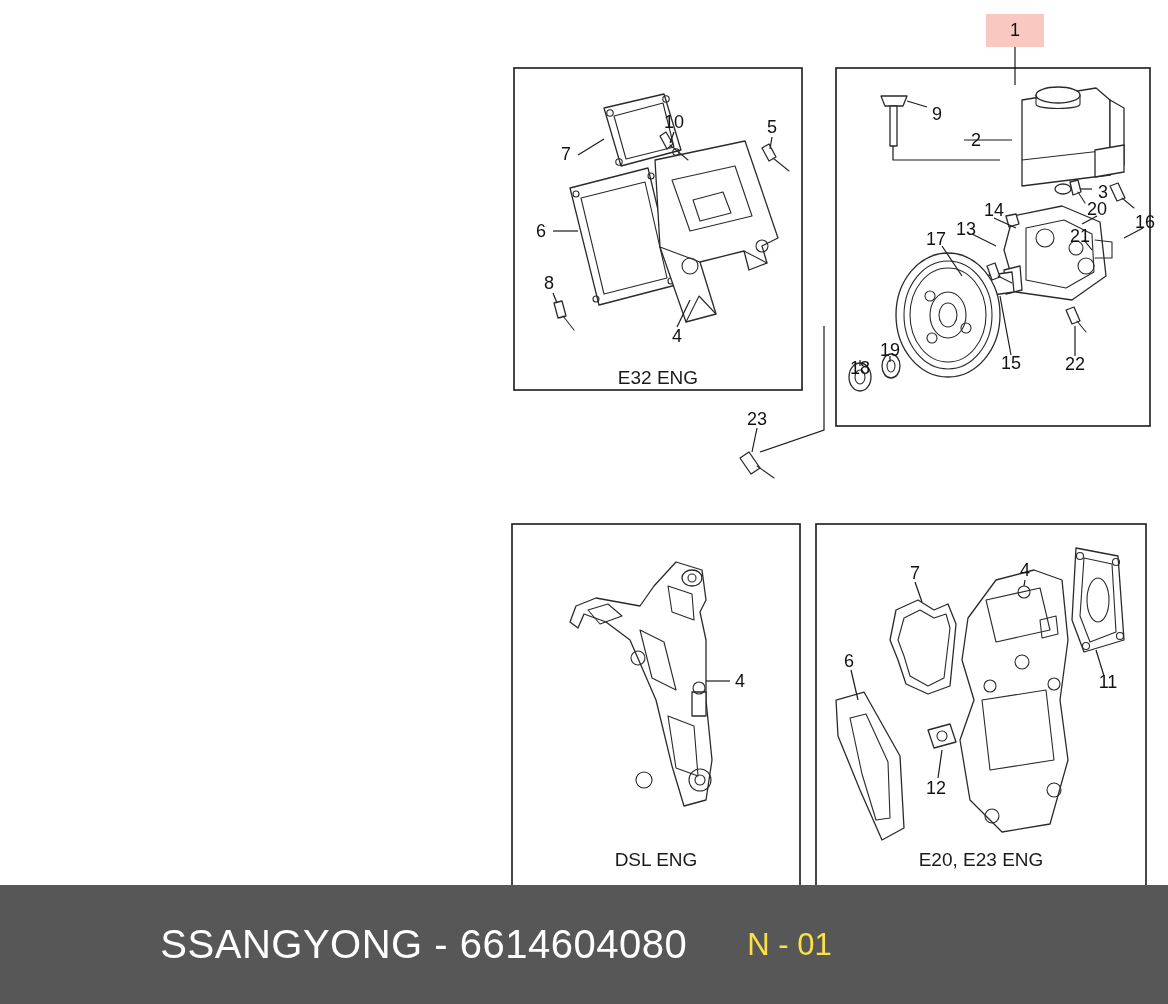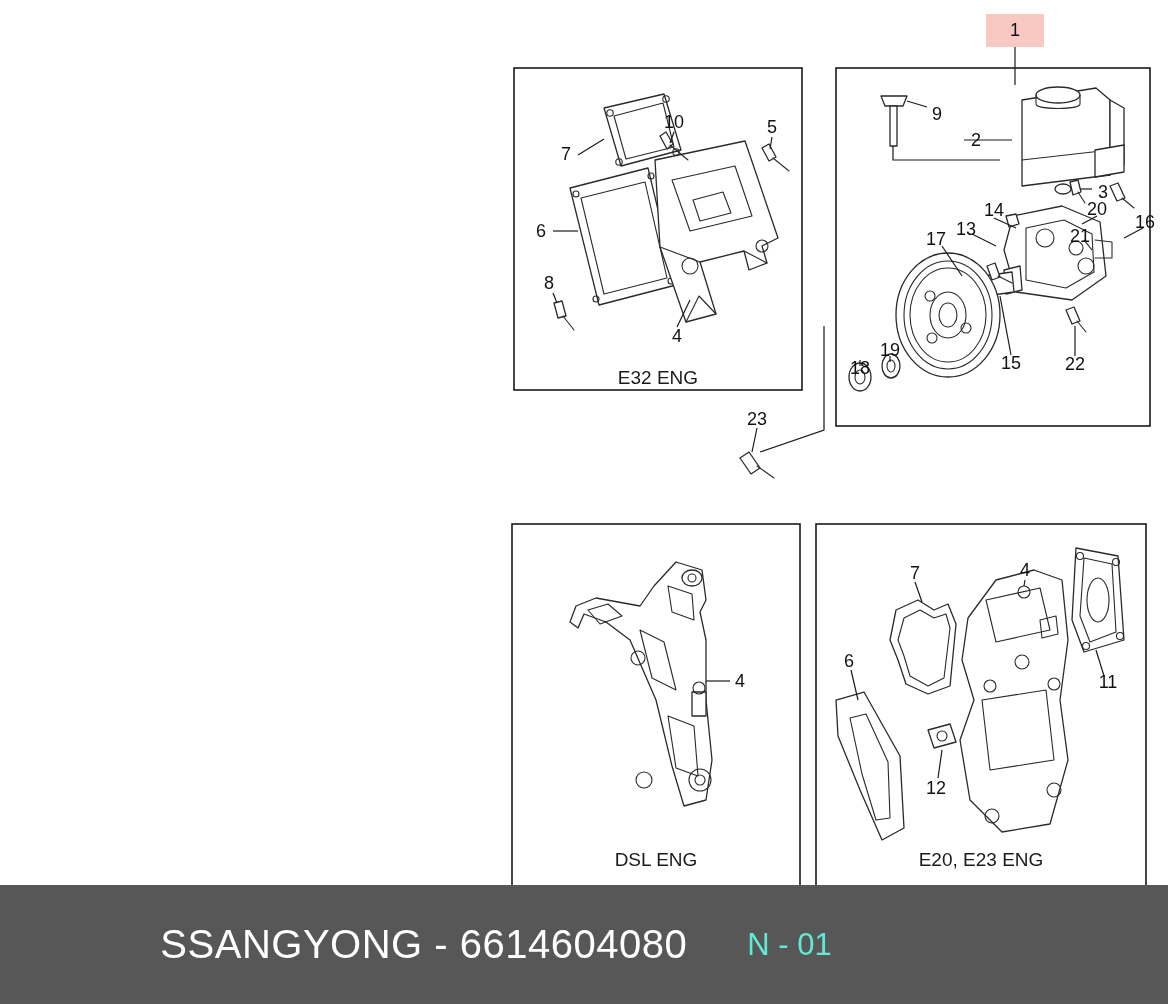--- a/index.html
+++ b/index.html
@@ -86,21 +86,21 @@
     gap: 60px;
   }
   .footer-main {
     color: #ffffff;
     font-size: 40px;
     letter-spacing: 0.5px;
     white-space: nowrap;
     font-family: "Liberation Sans", sans-serif;
   }
   .footer-code {
-    color: #5eead4;
+    color: #fde047;
     font-size: 31px;
     white-space: nowrap;
     font-family: "Liberation Sans", sans-serif;
   }
 </style>
 </head>
 <body>
 
 <div id="sheet">
 

